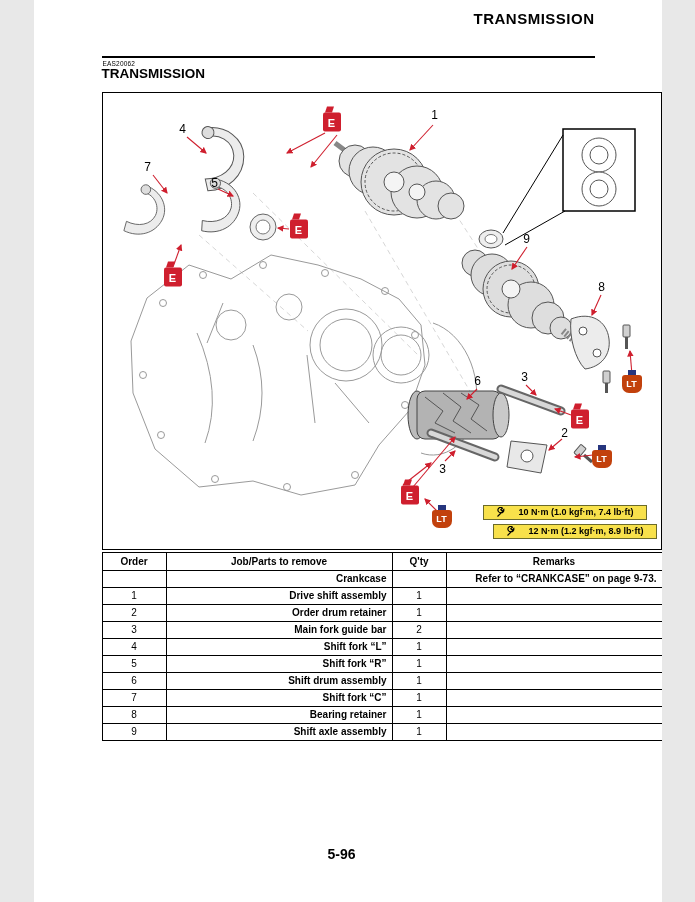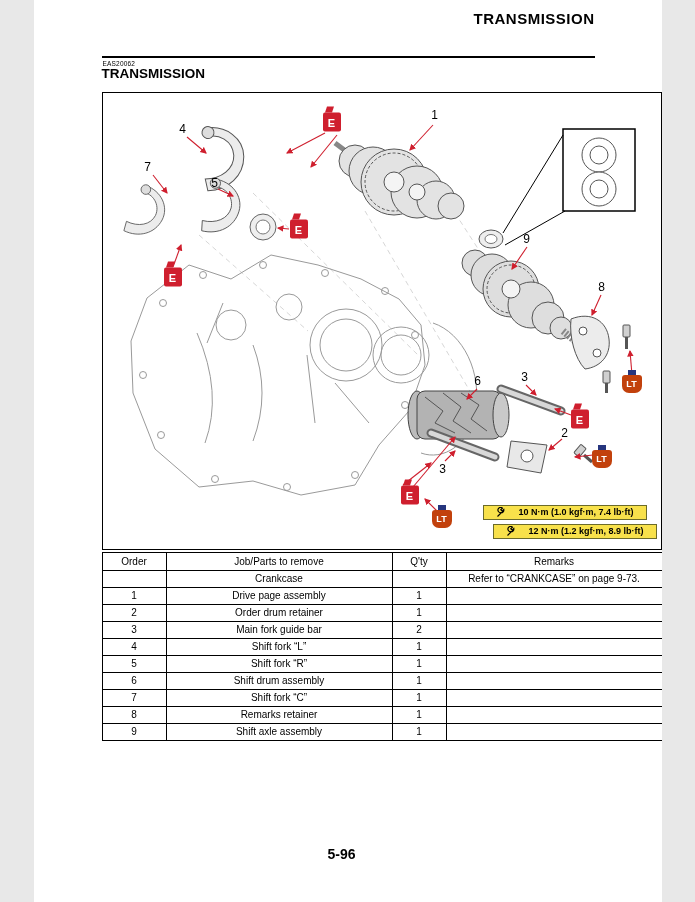--- a/index.html
+++ b/index.html
@@ -28,23 +28,23 @@
 
   .torque{position:absolute;display:flex;align-items:flex-start;gap:12px;z-index:4;
           background:#f8e14b;border:1px solid #6b6b2a;padding:1px 12px;
           font-size:9px;font-weight:bold;white-space:nowrap;}
   .torque .wrench{display:flex;}
 
   .parts-table{position:absolute;left:68px;top:552px;width:560px;border-collapse:collapse;
                table-layout:fixed;font-size:10px;}
   .parts-table th,.parts-table td{border:1px solid #000;padding:1px 5px;height:14px;
                line-height:1.2;overflow:hidden;white-space:nowrap;}
-  .parts-table th{font-weight:normal;text-align:center;height:15px;margin-top:32px;}
+  .parts-table th{font-weight:bold;text-align:center;height:15px;margin-top:32px;}
   .ta-c{text-align:center;}
-  .ta-l{text-align:center;}
+  .ta-l{text-align:right;font-weight:bold;}
 
   .page-number{position:absolute;left:0;right:12px;top:846px;text-align:center;
                font-size:14px;font-weight:bold;}
 </style>
 </head>
 <body>
 
 <div class="page">
 
   <div class="running-head">TRANSMISSION</div>
@@ -285,21 +285,21 @@
     </thead>
     <tbody>
       <tr>
         <td class="ta-c"></td>
         <td class="ta-l">Crankcase</td>
         <td class="ta-c"></td>
         <td class="ta-l">Refer to “CRANKCASE” on page 9-73.</td>
       </tr>
       <tr>
         <td class="ta-c">1</td>
-        <td class="ta-l">Drive page assembly</td>
+        <td class="ta-l">Drive shift assembly</td>
         <td class="ta-c">1</td>
         <td class="ta-l"></td>
       </tr>
       <tr>
         <td class="ta-c">2</td>
         <td class="ta-l">Order drum retainer</td>
         <td class="ta-c">1</td>
         <td class="ta-l"></td>
       </tr>
       <tr>
@@ -327,21 +327,21 @@
         <td class="ta-l"></td>
       </tr>
       <tr>
         <td class="ta-c">7</td>
         <td class="ta-l">Shift fork “C”</td>
         <td class="ta-c">1</td>
         <td class="ta-l"></td>
       </tr>
       <tr>
         <td class="ta-c">8</td>
-        <td class="ta-l">Remarks retainer</td>
+        <td class="ta-l">Bearing retainer</td>
         <td class="ta-c">1</td>
         <td class="ta-l"></td>
       </tr>
       <tr>
         <td class="ta-c">9</td>
         <td class="ta-l">Shift axle assembly</td>
         <td class="ta-c">1</td>
         <td class="ta-l"></td>
       </tr>
     </tbody>

